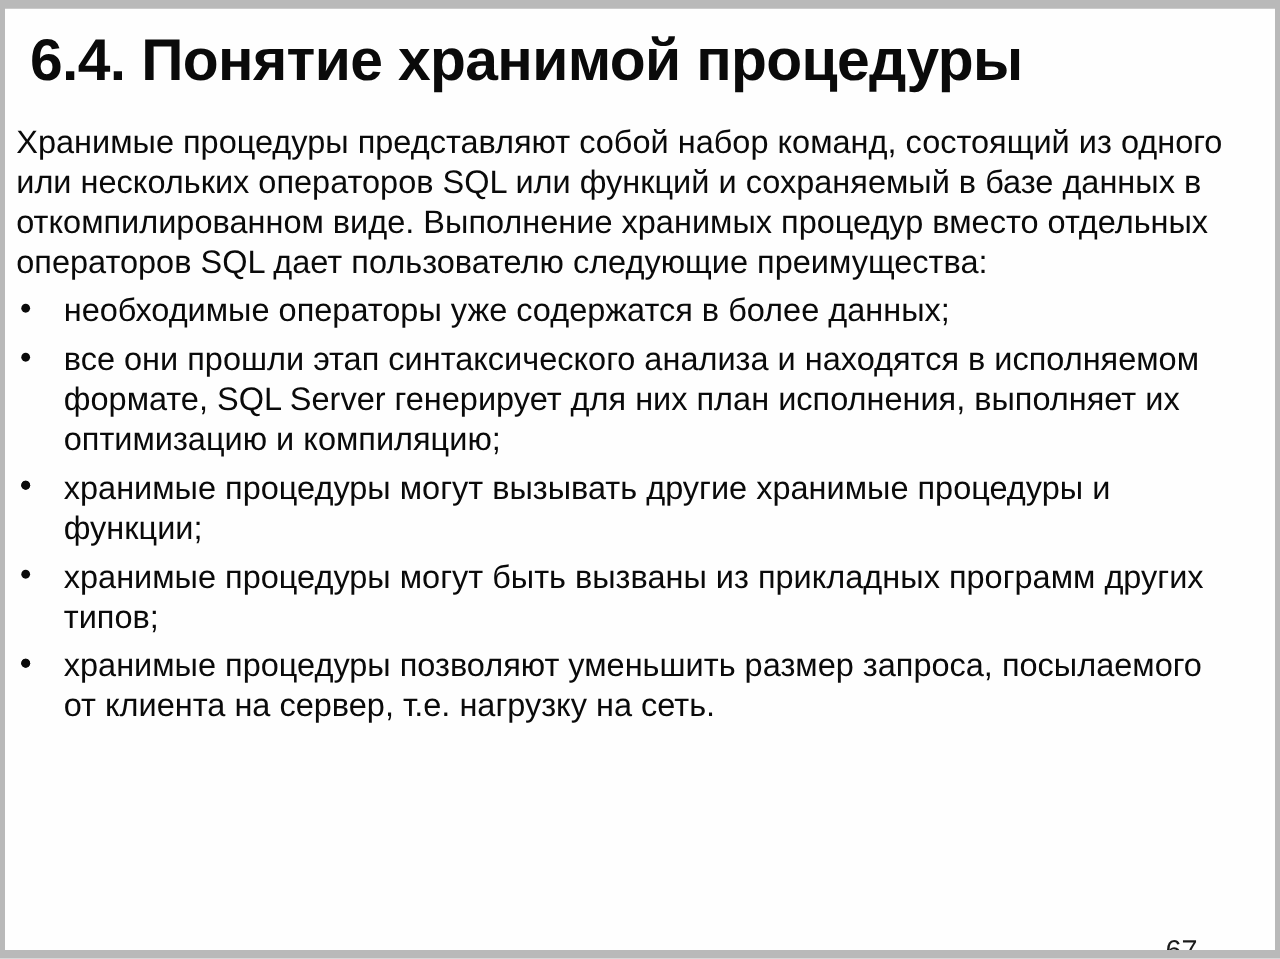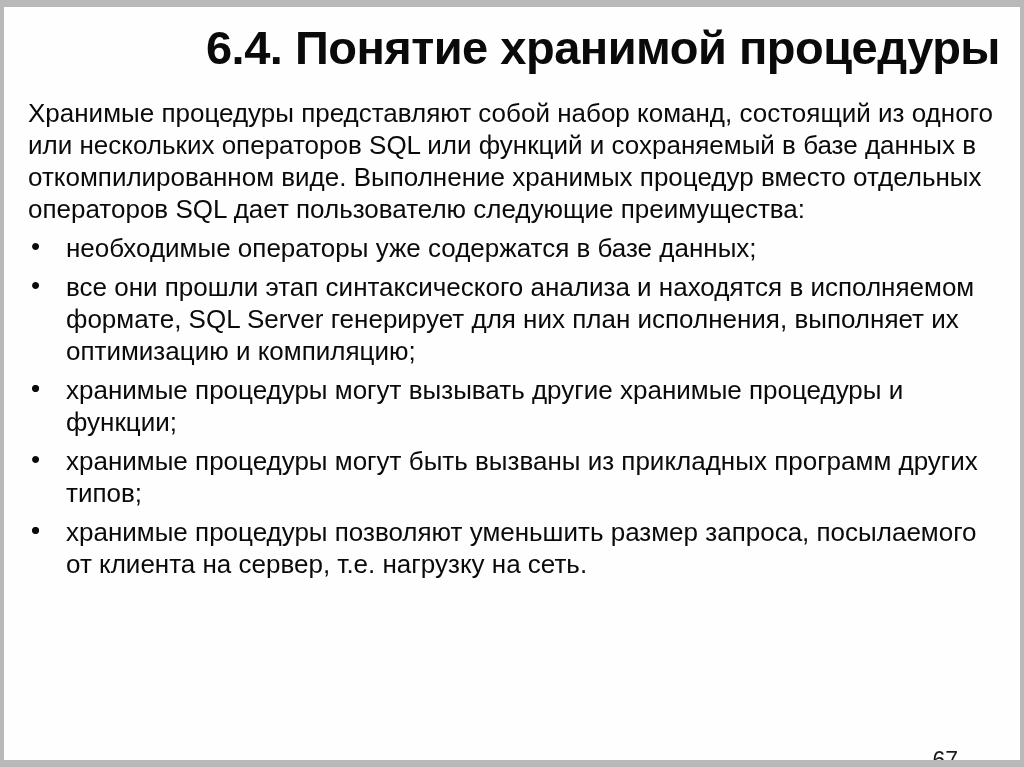--- a/index.html
+++ b/index.html
@@ -16,29 +16,29 @@
     background: #fefefe;
     border-style: solid;
     border-color: #b9b9b9;
     border-width: 7px 4px 7px 4px;
     overflow: hidden;
     font-family: "Liberation Sans", "DejaVu Sans", sans-serif;
     color: #0a0a0a;
   }
   .slide-title {
     margin: 14px 20px 0 20px;
-    text-align: right;
+    text-align: left;
     font-size: 47px;
     line-height: 54px;
     font-weight: bold;
     letter-spacing: -0.5px;
     color: #0a0a0a;
   }
   .slide-body {
-    padding: 22px 0 0 24px;
+    padding: 22px 0 0 9px;
     width: 968px;
     font-size: 26px;
     line-height: 32px;
   }
   .intro-paragraph {
     margin: 0;
   }
   .bullet-list {
     list-style: none;
     margin: 5px 0 0 0;
@@ -70,21 +70,21 @@
 
   <h1 class="slide-title">6.4. Понятие хранимой процедуры</h1>
 
   <div class="slide-body">
 
     <p class="intro-paragraph">Хранимые процедуры представляют собой набор команд, состоящий из одного или нескольких операторов SQL или функций и сохраняемый в базе данных в откомпилированном виде. Выполнение хранимых процедур вместо отдельных операторов SQL дает пользователю следующие преимущества:</p>
 
     <ul class="bullet-list">
       <li>
         <span class="bullet-marker">•</span>
-        <span>необходимые операторы уже содержатся в базе данных;</span>
+        <span>необходимые операторы уже содержатся в более данных;</span>
       </li>
       <li>
         <span class="bullet-marker">•</span>
         <span>все они прошли этап синтаксического анализа и находятся в исполняемом формате, SQL Server генерирует для них план исполнения, выполняет их оптимизацию и компиляцию;</span>
       </li>
       <li>
         <span class="bullet-marker">•</span>
       </li>
       <li>
         <span class="bullet-marker">•</span>

